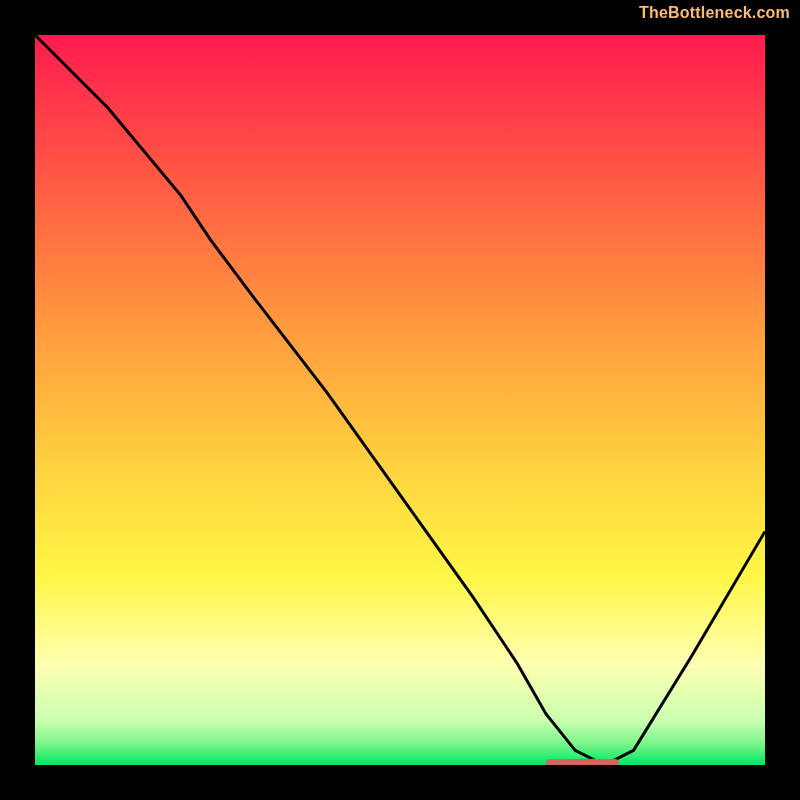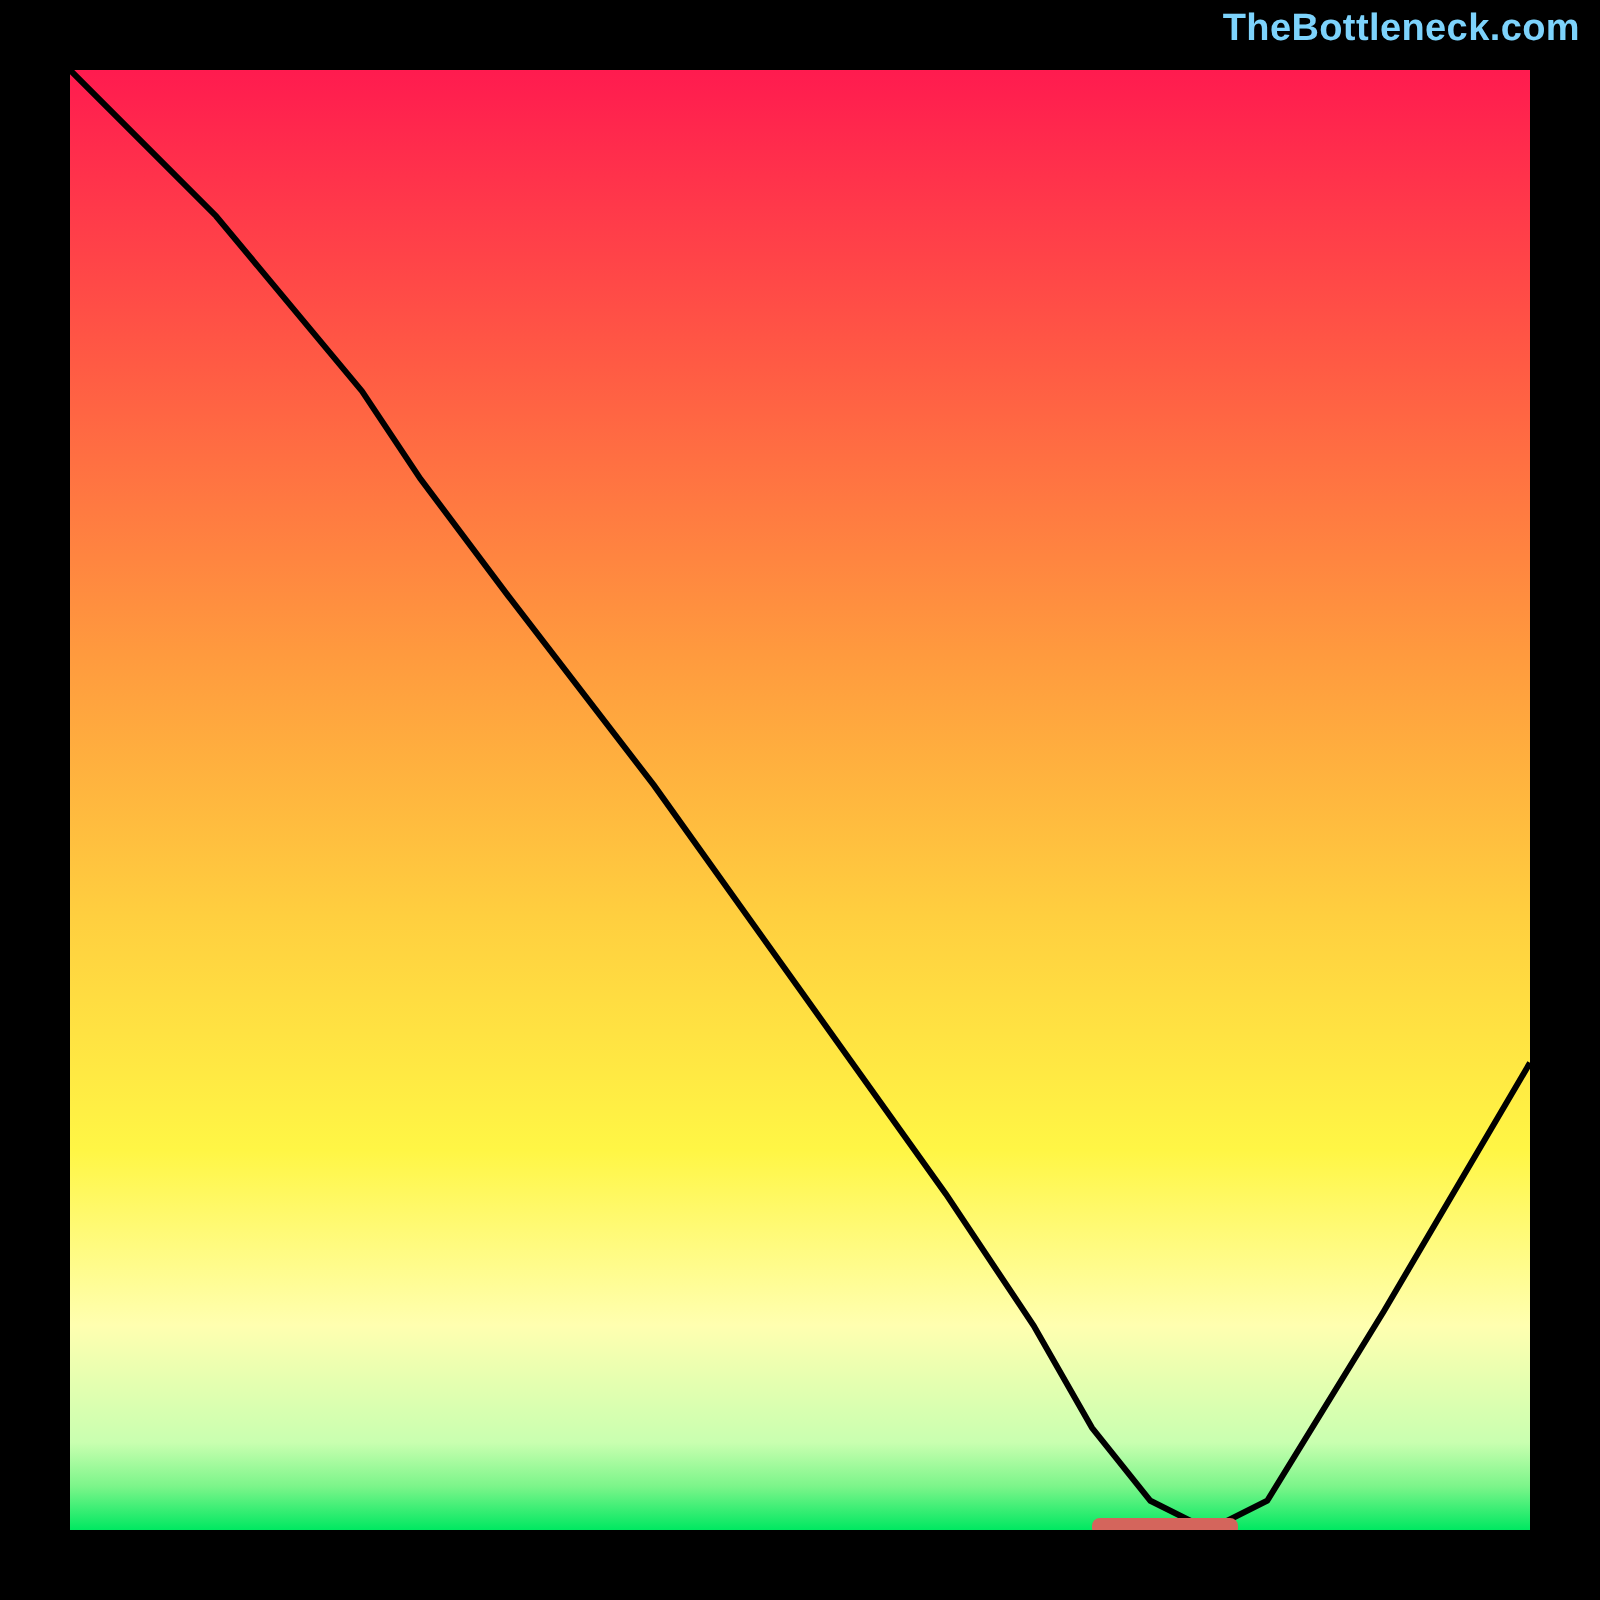--- a/index.html
+++ b/index.html
@@ -14,22 +14,22 @@
   .frame {
     position: relative;
     width: 800px;
     height: 800px;
     background: #000000;
   }
   .watermark {
     position: absolute;
     top: 4px;
     right: 10px;
-    color: #7dd3fc;
-    font-size: 19px;
+    color: #fdba74;
+    font-size: 16px;
     font-weight: 600;
     letter-spacing: 0.2px;
     user-select: none;
   }
   .plot {
     position: absolute;
     left: 35px;
     top: 35px;
     width: 730px;
     height: 730px;

